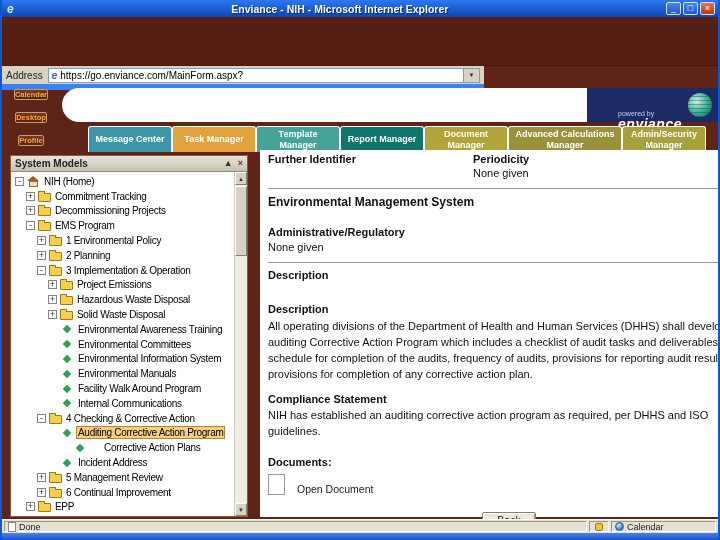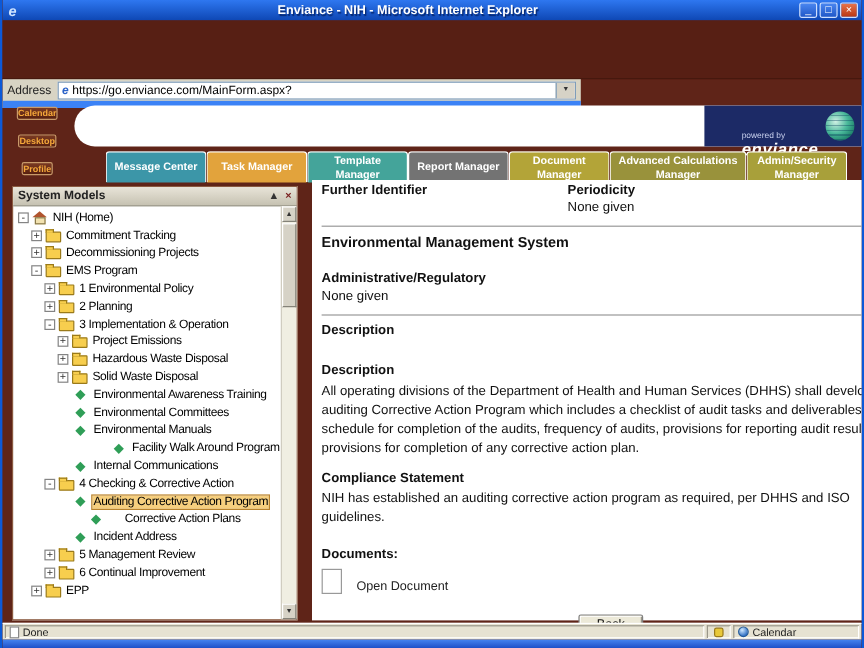--- a/index.html
+++ b/index.html
@@ -193,21 +193,21 @@
       </div>
 
       <div class="tab" style="background-color: rgb(226, 163, 60);">
         <span class="tab-label">Task Manager</span>
       </div>
 
       <div class="tab" style="background-color: rgb(68, 164, 154);">
         <span class="tab-label">Template Manager</span>
       </div>
 
-      <div class="tab" style="background-color: #737373; text-align: right;">
+      <div class="tab" style="background-color: #0f766e; text-align: right;">
         <span class="tab-label">Report Manager</span>
       </div>
 
       <div class="tab" style="background-color: rgb(179, 164, 56);">
         <span class="tab-label">Document Manager</span>
       </div>
 
       <div class="tab wide" style="background-color: rgb(153, 146, 59);">
         <span class="tab-label">Advanced Calculations Manager</span>
       </div>
@@ -290,28 +290,33 @@
           <span class="tree-icon icon-leaf"></span>
           <span class="tree-label">Environmental Awareness Training</span>
         </div>
 
         <div class="tree-row" style="padding-left: 37px;">
           <span class="expander"></span>
           <span class="tree-icon icon-leaf"></span>
           <span class="tree-label">Environmental Committees</span>
         </div>
 
+        <div class="tree-row" style="padding-left: 37px;">
+          <span class="expander"></span>
+          <span class="tree-icon icon-leaf"></span>
+          <span class="tree-label">Environmental Information System</span>
+        </div>
 
         <div class="tree-row" style="padding-left: 37px;">
           <span class="expander"></span>
           <span class="tree-icon icon-leaf"></span>
           <span class="tree-label">Environmental Manuals</span>
         </div>
 
-        <div class="tree-row" style="padding-left: 37px; justify-content: flex-end;">
+        <div class="tree-row" style="padding-left: 37px;">
           <span class="expander"></span>
           <span class="tree-icon icon-leaf"></span>
           <span class="tree-label">Facility Walk Around Program</span>
         </div>
 
         <div class="tree-row" style="padding-left: 37px;">
           <span class="expander"></span>
           <span class="tree-icon icon-leaf"></span>
           <span class="tree-label">Internal Communications</span>
         </div>

